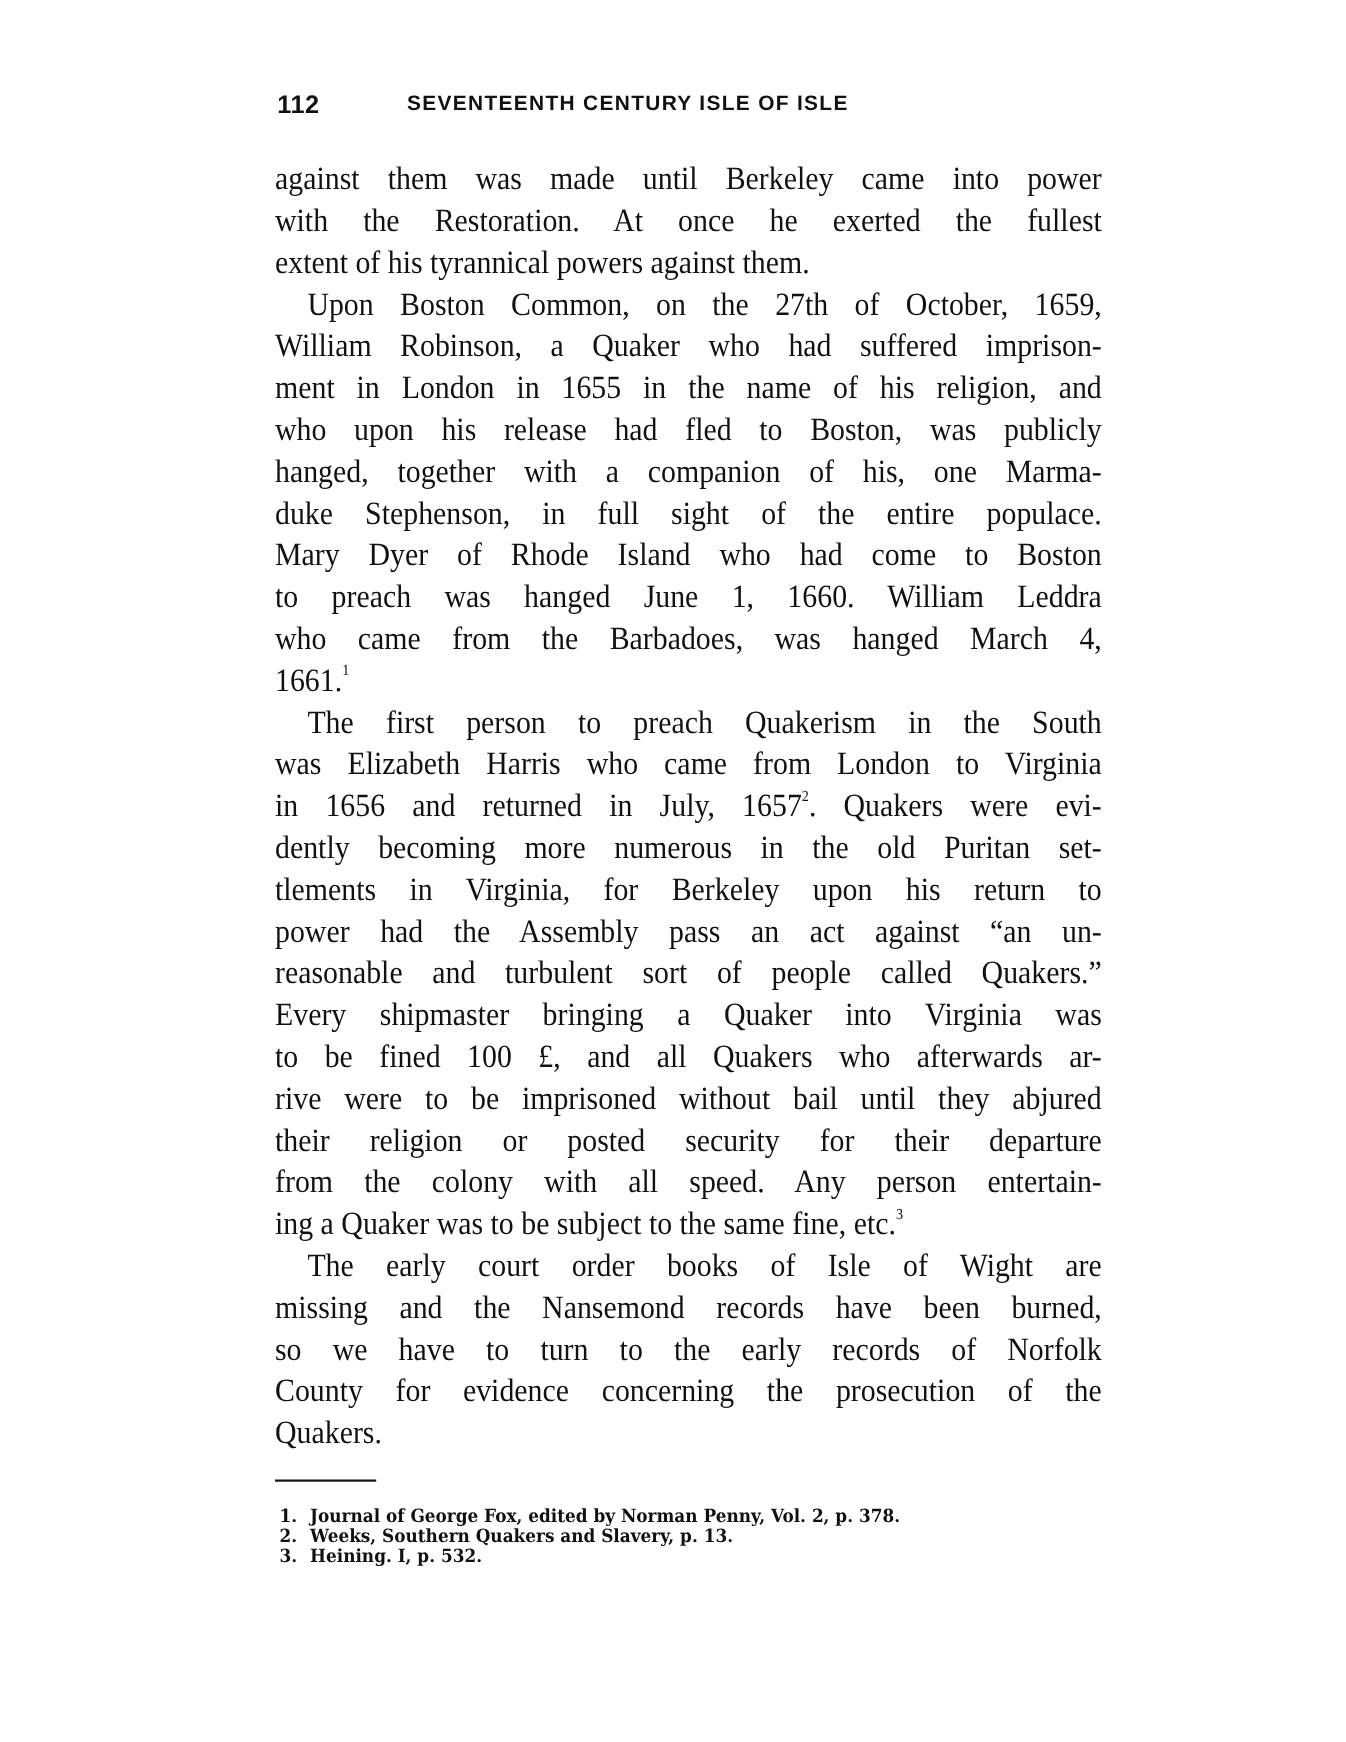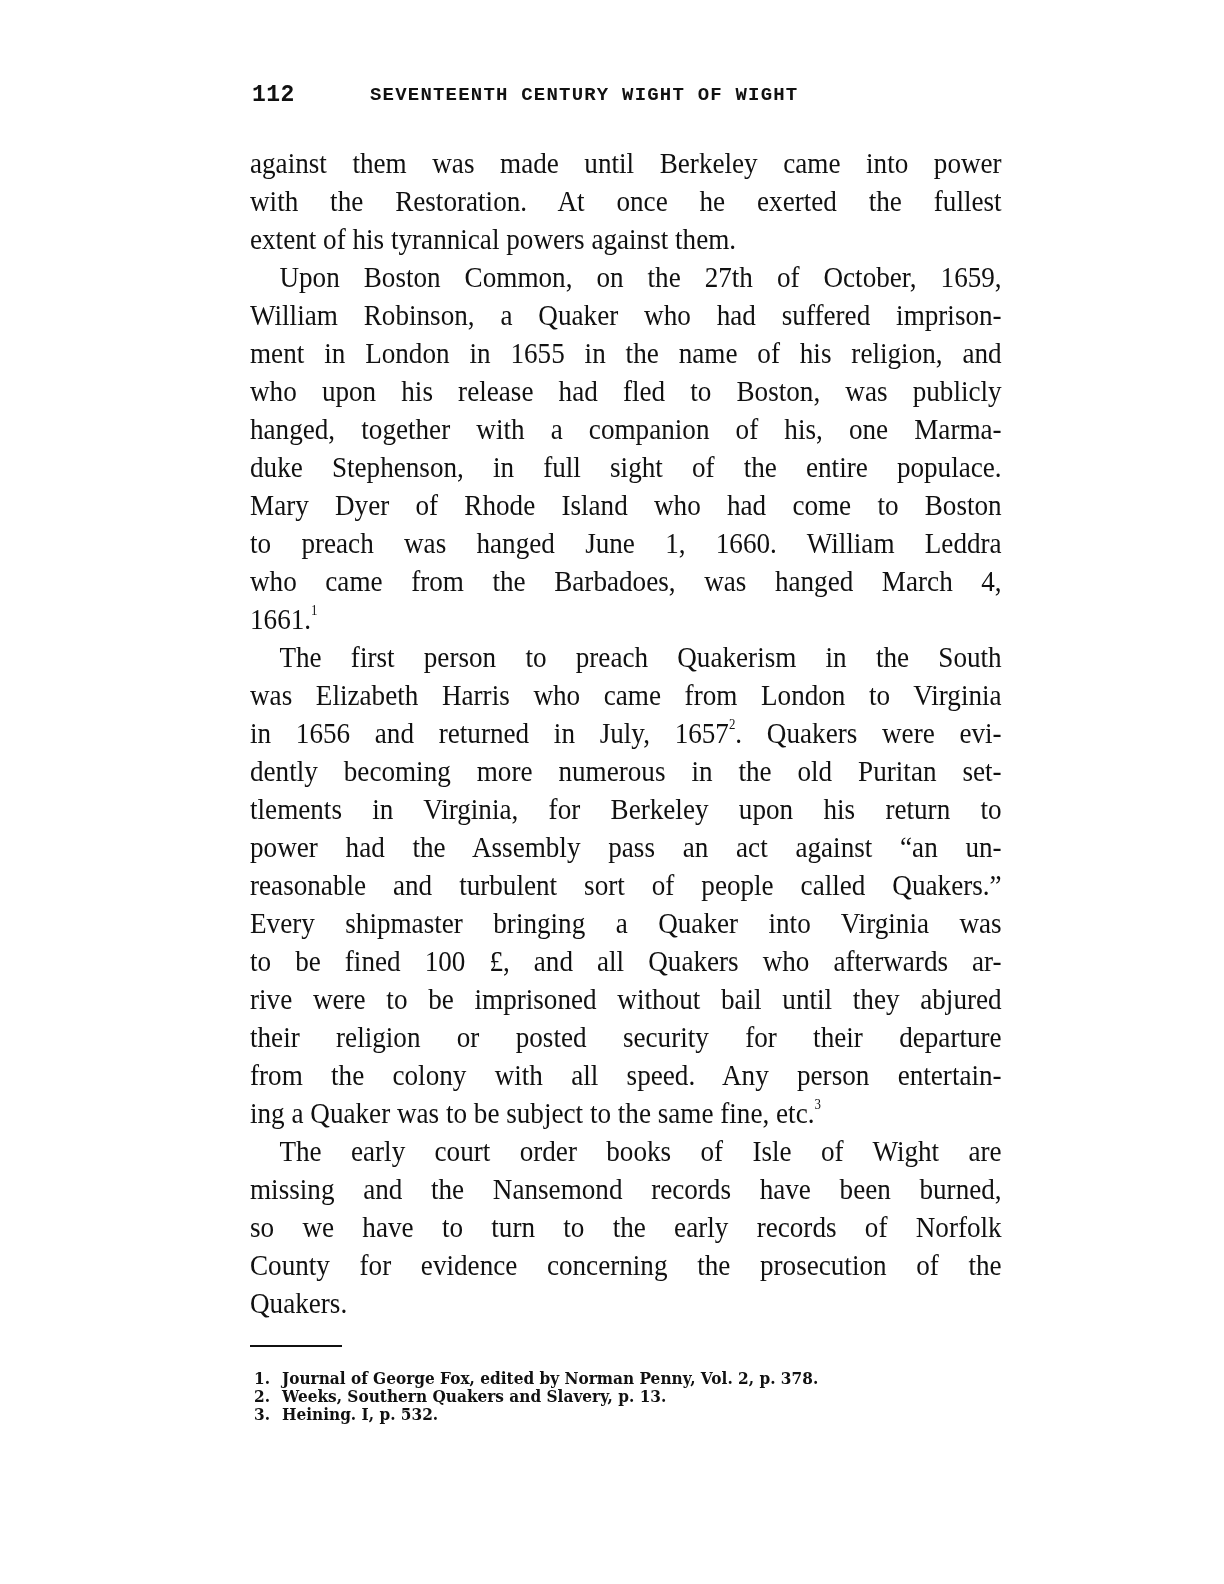--- a/index.html
+++ b/index.html
@@ -18,21 +18,21 @@
     .page {
       position: absolute;
       left: 250px;
       top: 78px;
       width: 752px;
     }
     .running-head {
       position: relative;
       height: 36px;
       font-weight: bold;
-      font-family: Liberation Mono, monospace;
+      font-family: Liberation Sans, sans-serif;
     }
     .page-number {
       position: absolute;
       left: 2px;
       top: 4px;
       font-size: 23px;
       letter-spacing: 0.5px;
     }
     .head-title {
       position: absolute;
@@ -96,21 +96,21 @@
       width: 30px;
       flex: 0 0 30px;
     }
   </style>
 </head>
 <body>
 
 <div class="page">
   <div class="running-head">
     <span class="page-number">112</span>
-    <span class="head-title">SEVENTEENTH CENTURY WIGHT OF WIGHT</span>
+    <span class="head-title">SEVENTEENTH CENTURY ISLE OF ISLE</span>
   </div>
 
   <div class="body-text">
 
     <p class="para">
       <span class="line">against them was made until Berkeley came into power</span>
       <span class="line">with the Restoration.  At once he exerted the fullest</span>
       <span class="line last">extent of his tyrannical powers against them.</span>
     </p>
 

